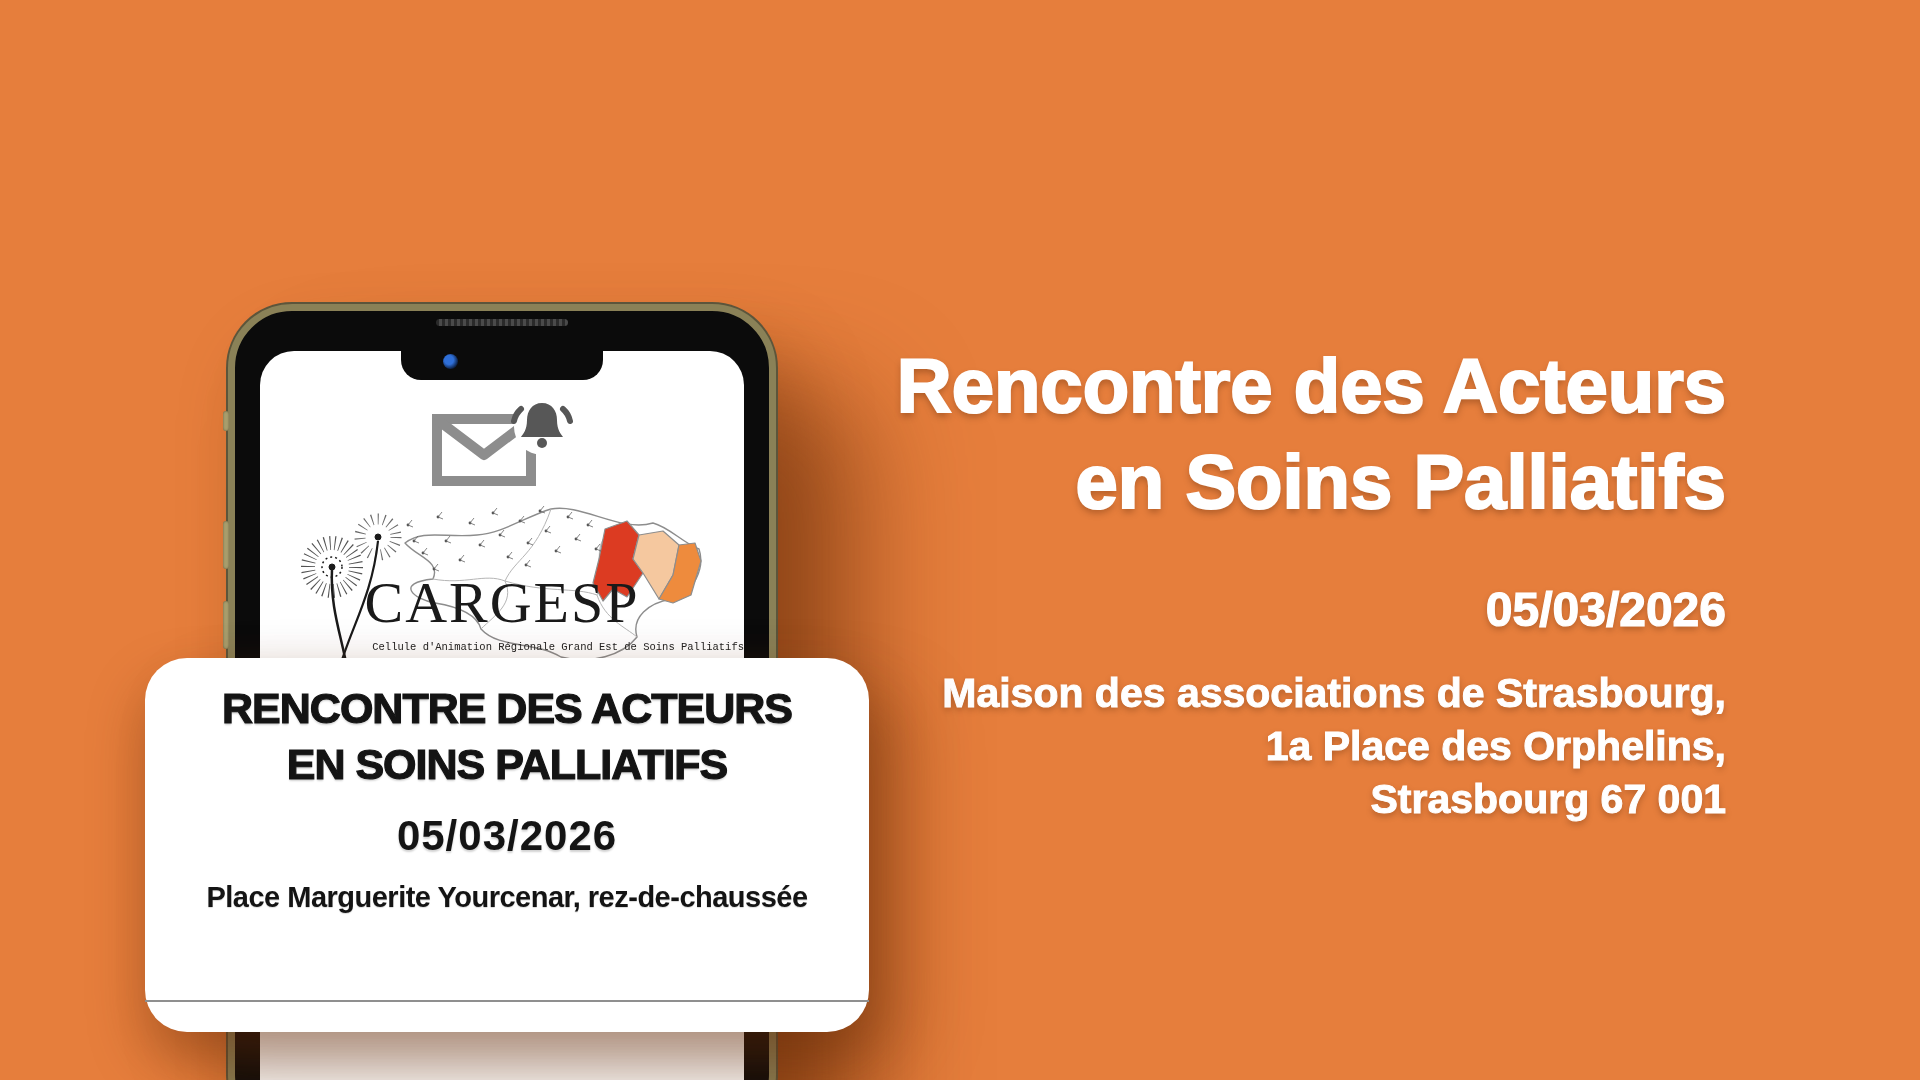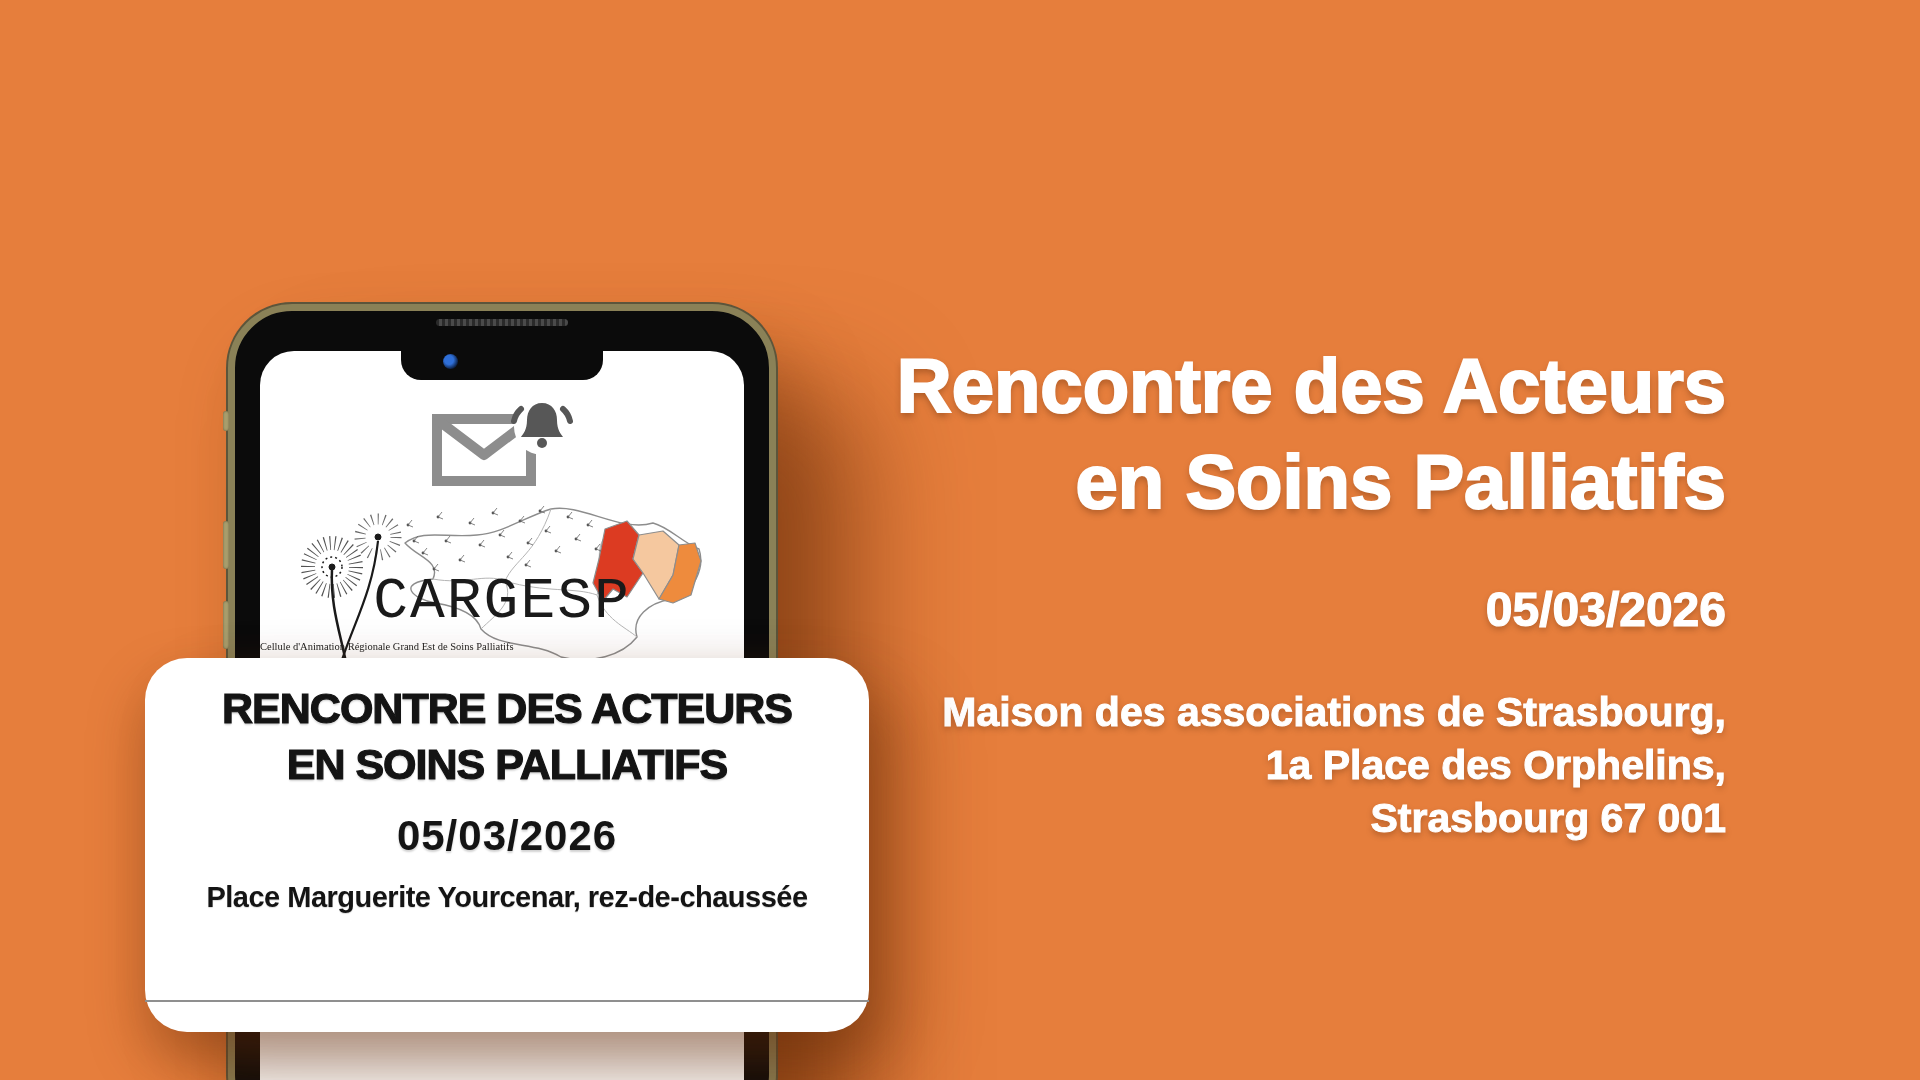--- a/index.html
+++ b/index.html
@@ -43,26 +43,26 @@
 
   
   .mail-wrap{position:absolute;top:46px;left:50%;transform:translateX(-50%);width:146px;height:92px;}
 
   
   .logo{position:absolute;top:152px;left:0;width:100%;height:175px;}
   .map-svg{position:absolute;left:105px;top:0;width:380px;height:168px;}
   .dandelion-svg{position:absolute;left:28px;top:2px;width:340px;height:170px;}
   .brand{
     position:absolute;left:0;width:100%;top:66px;text-align:center;
+    font-family:Liberation Serif, serif;
+    font-size:58px;color:#1a1a1a;letter-spacing:2px;font-weight:500;
+  }
+  .tagline{
+    position:absolute;left:0;width:100%;top:138px;text-align:right;
     font-family:Liberation Mono, monospace;
-    font-size:58px;color:#1a1a1a;letter-spacing:2px;font-weight:500;
-  }
-  .tagline{
-    position:absolute;left:0;width:100%;top:138px;text-align:left;
-    font-family:Liberation Serif, serif;
     font-size:10.5px;color:#222;white-space:nowrap;
   }
 
   
   .card{
     position:absolute;left:145px;top:658px;width:724px;height:374px;
     background:#ffffff;border-radius:42px;
     box-shadow:0 28px 55px rgba(100,42,8,.40), 45px 35px 70px rgba(100,42,8,.25);
     text-align:center;color:#141414;z-index:10;
   }
@@ -92,21 +92,21 @@
     font-size:76px;line-height:96px;font-weight:bold;
     -webkit-text-stroke:2.2px #ffffff;
     text-shadow:0 4px 7px rgba(70,28,4,.35);
   }
   .r-date{
     margin-top:52px;font-size:48px;font-weight:bold;
     -webkit-text-stroke:1.2px #ffffff;
     text-shadow:0 3px 6px rgba(70,28,4,.35);
   }
   .r-address{
-    margin-top:49px;font-size:41px;line-height:53px;font-weight:bold;
+    margin-top:30px;font-size:41px;line-height:53px;font-weight:bold;
     -webkit-text-stroke:1px #ffffff;
     text-shadow:0 3px 6px rgba(70,28,4,.35);
   }
 </style>
 </head>
 <body>
 
 <div id="stage">
 
   <div class="phone">

